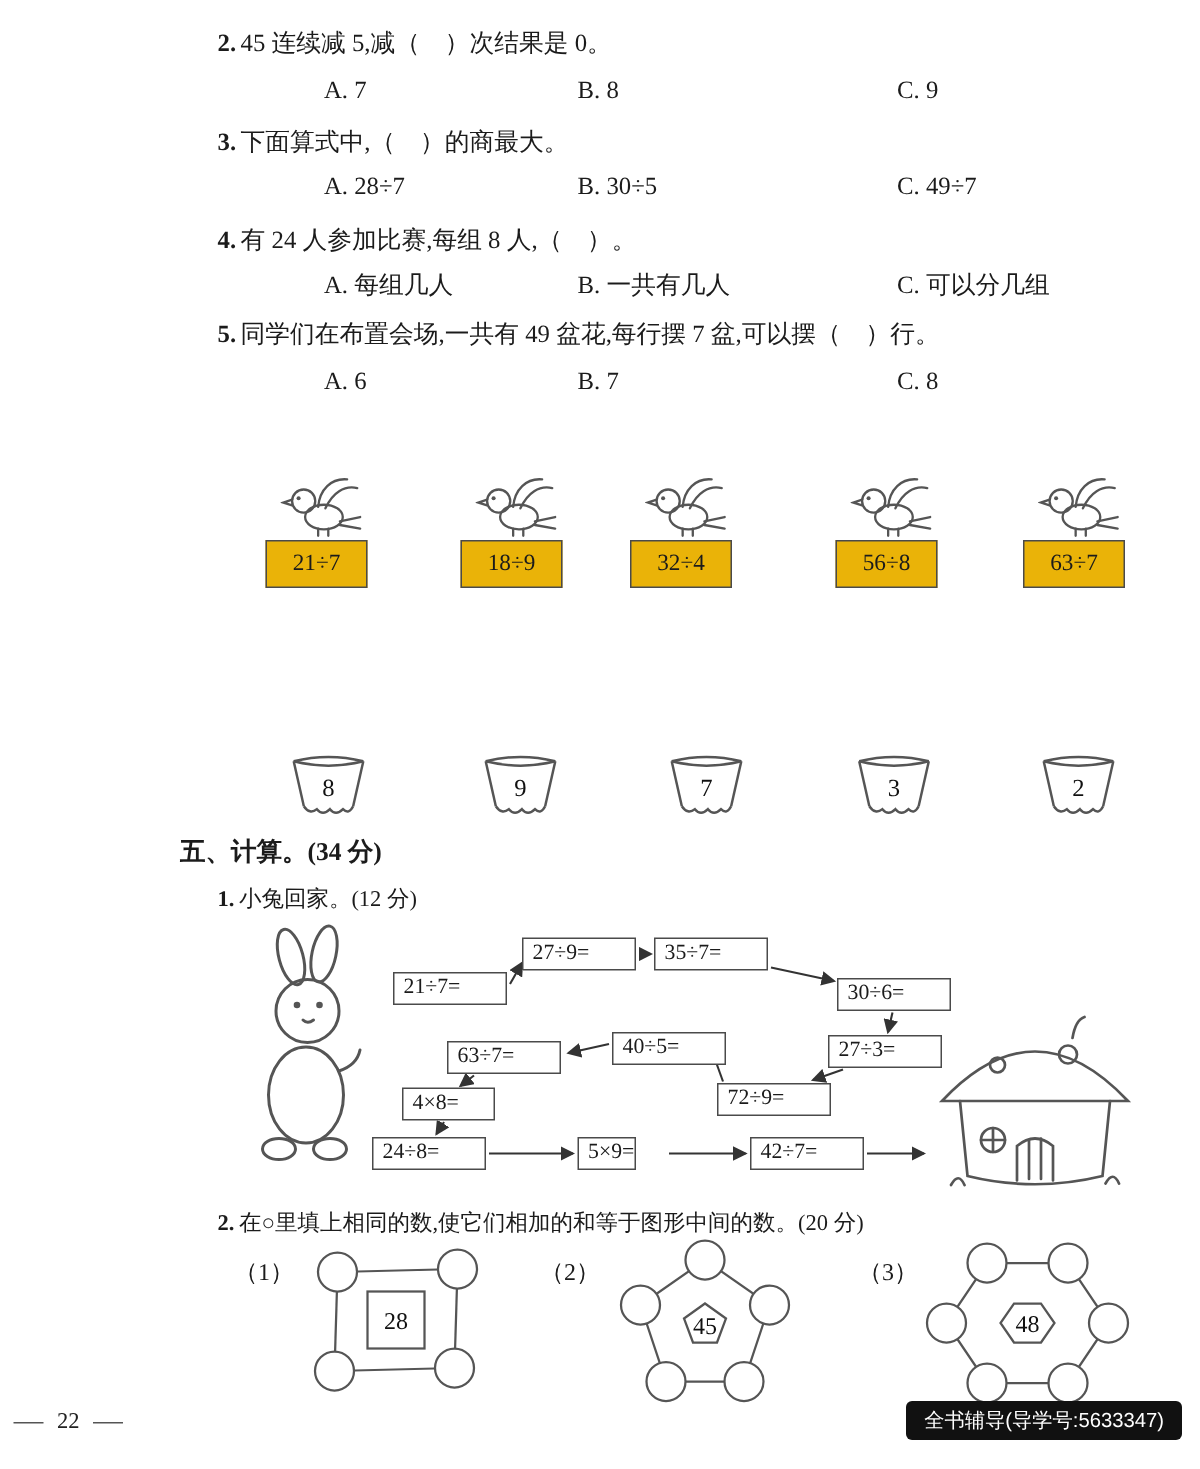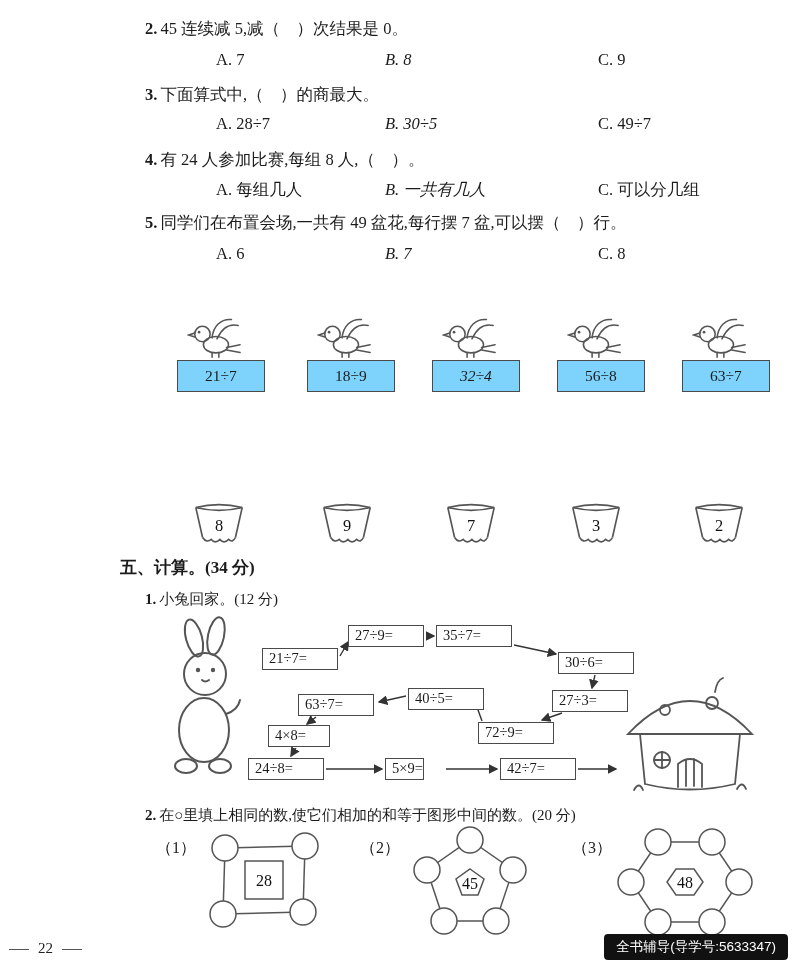--- a/index.html
+++ b/index.html
@@ -6,34 +6,34 @@
   html,body { background:#ffffff; }
   .page {
     position:relative; width:800px; height:979px; margin:0 auto;
     background:#ffffff; color:#1b1b1b; overflow:hidden;
     font-family:"Liberation Serif","DejaVu Serif",serif;
   }
   .qline { position:absolute; left:145px; font-size:16.5px; white-space:nowrap; }
   .qnum  { font-weight:bold; margin-right:3px; }
   .optrow { position:absolute; left:145px; width:640px; height:26px; }
   .opt { position:absolute; top:0; font-size:16.5px; white-space:nowrap; }
-  .opt.a { left:23px;margin-left:48px; } .opt.b { left:240px;font-style:italic; } .opt.c { left:453px; }
+  .opt.a { left:23px;margin-left:48px; } .opt.b { left:240px; } .opt.c { left:453px; }
   .sec-title { position:absolute; left:120px; font-size:17px; font-weight:bold; white-space:nowrap; }
   .sub-title { position:absolute; left:145px; font-size:15px; white-space:nowrap; }
 
   
   .birds { position:absolute; left:120px; top:298px; width:665px; height:100px; }
   .bird-unit { position:absolute; top:0; width:80px; height:96px; }
   .bird-unit .bird { position:absolute; left:10px; top:14px; }
   .expr-box {
-    position:absolute; left:0; top:62px; width:88px; height:32px;
-    border:1.3px solid #4a4a4a; background:#7dd3fc; text-align:center;
+    position:absolute; left:0; top:62px; width:68px; height:32px;
+    border:1.3px solid #4a4a4a; background:#eab308; text-align:center;
     font-size:15.5px; line-height:29px;
   }
-  .bu0{left:57px;} .bu1{left:187px;} .bu2{left:312px;font-style:italic;} .bu3{left:437px;} .bu4{left:562px;}
+  .bu0{left:57px;} .bu1{left:187px;} .bu2{left:300px;} .bu3{left:437px;} .bu4{left:562px;}
 
   .baskets { position:absolute; left:120px; top:498px; width:665px; height:56px; }
   .basket { position:absolute; top:0; width:58px; height:50px; }
   .bk0{left:70px;} .bk1{left:198px;} .bk2{left:322px;} .bk3{left:447px;} .bk4{left:570px;}
 
   
   .maze { position:absolute; left:150px; top:612px; width:628px; height:194px; }
   .maze svg.arrows { position:absolute; left:0; top:0; }
   .mb {
     position:absolute; width:76px; height:22px; border:1.2px solid #4a4a4a;

